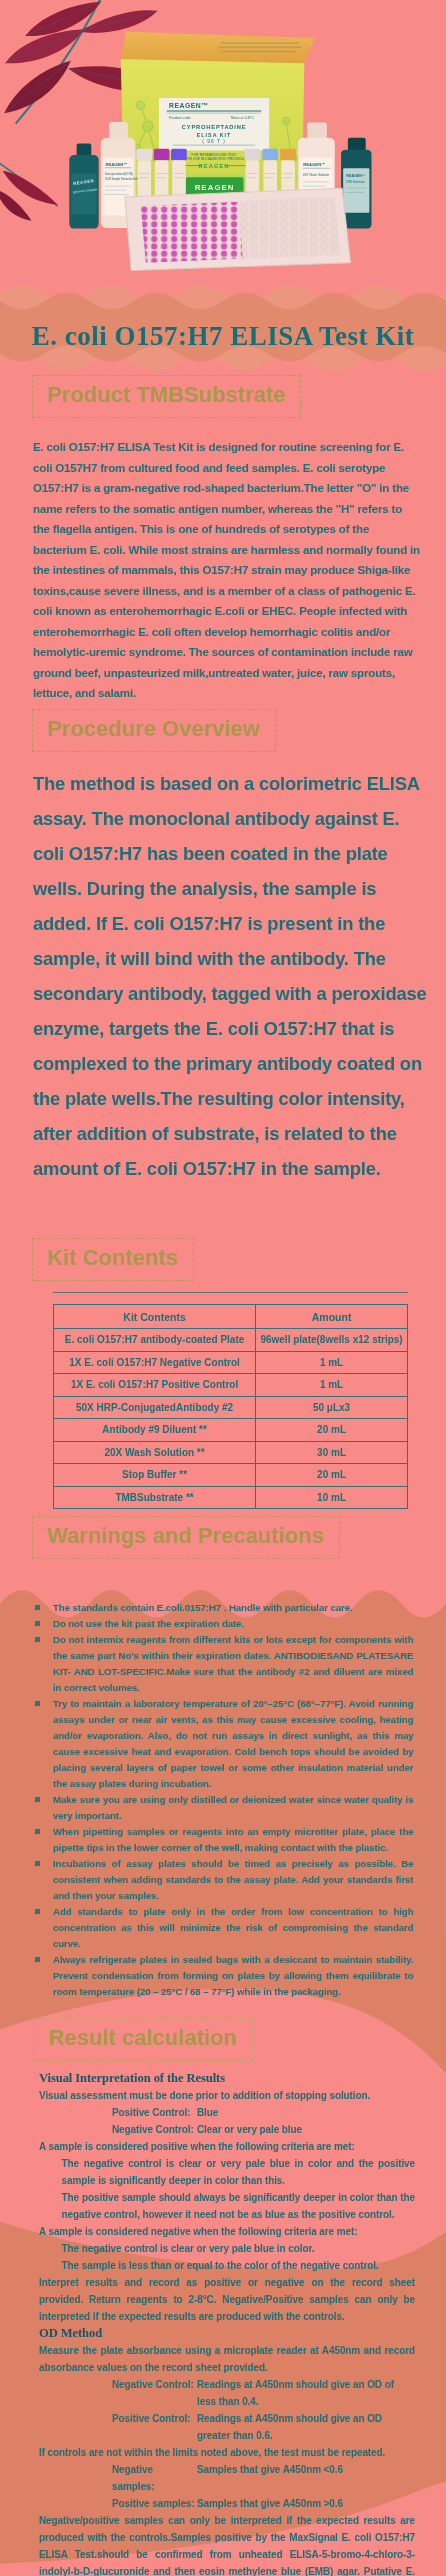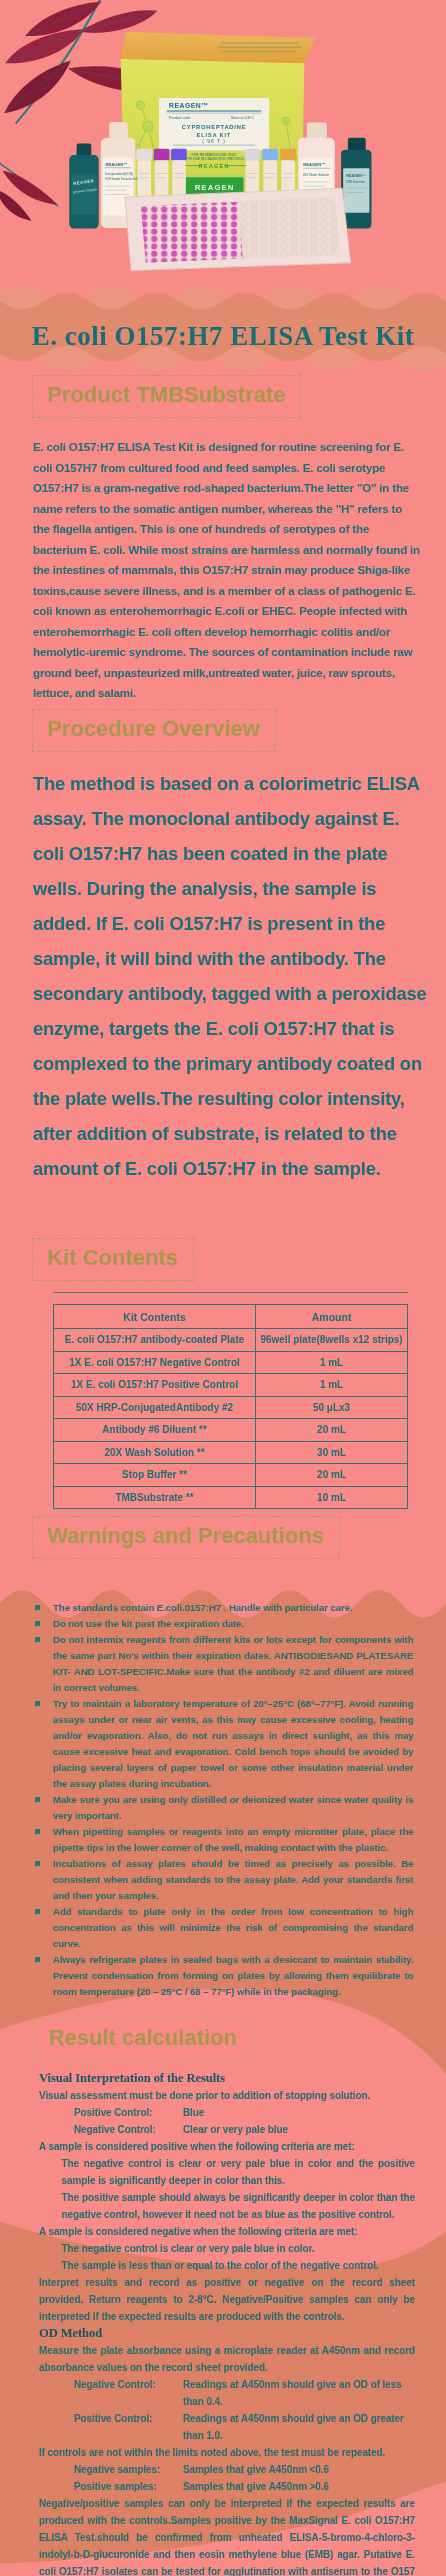--- a/index.html
+++ b/index.html
@@ -24,21 +24,21 @@
   .ktable td{height:21.5px;}
   .col1{width:203px;} .col2{width:152px;}
   ul.bullets{position:absolute;z-index:3;left:31.5px;top:1600px;width:382px;margin:0;padding:0;list-style:none;}
   ul.bullets li{position:relative;padding-left:21.5px;margin:0;
         font-size:9.7px;line-height:16px;font-weight:600;letter-spacing:-0.1px;color:#1E6E74;text-align:justify;}
   .sq{position:absolute;left:3.2px;top:4.7px;width:5.8px;height:5.8px;background:#2A7578;}
   .results{position:absolute;z-index:3;left:39px;top:2070px;width:376px;
         font-size:10px;line-height:17px;font-weight:600;letter-spacing:-0.1px;color:#1E6E74;}
   .serif-h{font-family:"Liberation Serif",serif;font-weight:700;font-size:12.6px;line-height:17px;color:#14566B;}
   .pair{display:flex;padding-left:35px;}
-  .pair .lbl{width:109px;flex:none;}
+  .pair .lbl{width:85px;flex:none;margin-left:38px;}
   .crit{padding-left:22.6px;text-align:justify;}
   .just{text-align:justify;}
   svg text{font-family:"Liberation Sans",sans-serif;}
 </style>
 </head>
 <body>
 
 <div class="page">
 
   <svg class="bg" width="446" height="2576" viewBox="0 0 850 4906">
@@ -244,21 +244,21 @@
     </tr>
     <tr>
       <td>1X E. coli O157:H7 Positive Control</td>
       <td>1 mL</td>
     </tr>
     <tr>
       <td>50X HRP-ConjugatedAntibody #2</td>
       <td>50 μLx3</td>
     </tr>
     <tr>
-      <td>Antibody #6 Diluent **</td>
+      <td>Antibody #9 Diluent **</td>
       <td>20 mL</td>
     </tr>
     <tr>
       <td>20X Wash Solution **</td>
       <td>30 mL</td>
     </tr>
     <tr>
       <td>Stop Buffer **</td>
       <td>20 mL</td>
     </tr>
@@ -300,21 +300,21 @@
     <div class="crit">The sample is less than or equal to the color of the negative control.</div>
     <div class="just">Interpret results and record as positive or negative on the record sheet provided. Return reagents to 2-8°C. Negative/Positive samples can only be interpreted if the expected results are produced with the controls.</div>
     <div class="serif-h">OD Method</div>
     <div class="just">Measure the plate absorbance using a microplate reader at A450nm and record absorbance values on the record sheet provided.</div>
     <div class="pair">
       <span class="lbl">Negative Control:</span>
       <span>Readings at A450nm should give an OD of less than 0.4.</span>
     </div>
     <div class="pair">
       <span class="lbl">Positive Control:</span>
-      <span>Readings at A450nm should give an OD greater than 1.0.</span>
+      <span>Readings at A450nm should give an OD greater than 0.6.</span>
     </div>
     <div>If controls are not within the limits noted above, the test must be repeated.</div>
     <div class="pair">
       <span class="lbl">Negative samples:</span>
       <span>Samples that give A450nm &lt;0.6</span>
     </div>
     <div class="pair">
       <span class="lbl">Positive samples:</span>
       <span>Samples that give A450nm &gt;0.6</span>
     </div>

